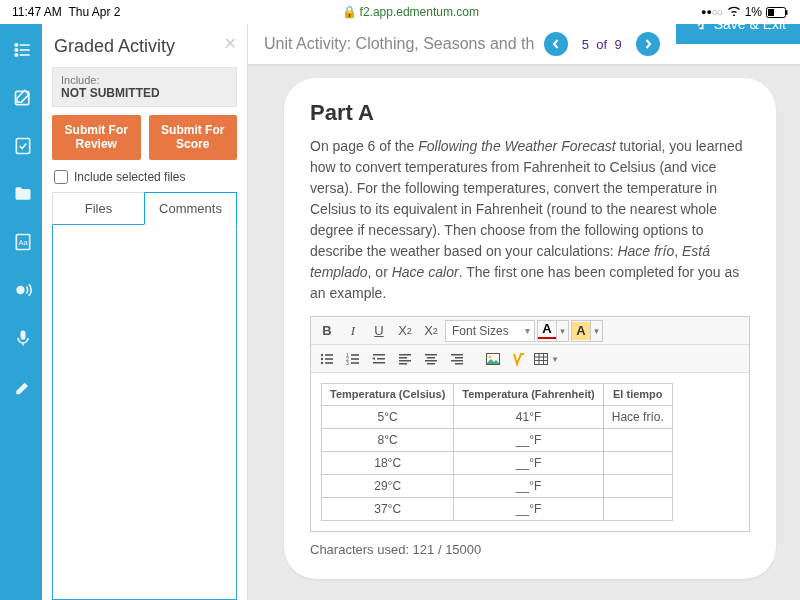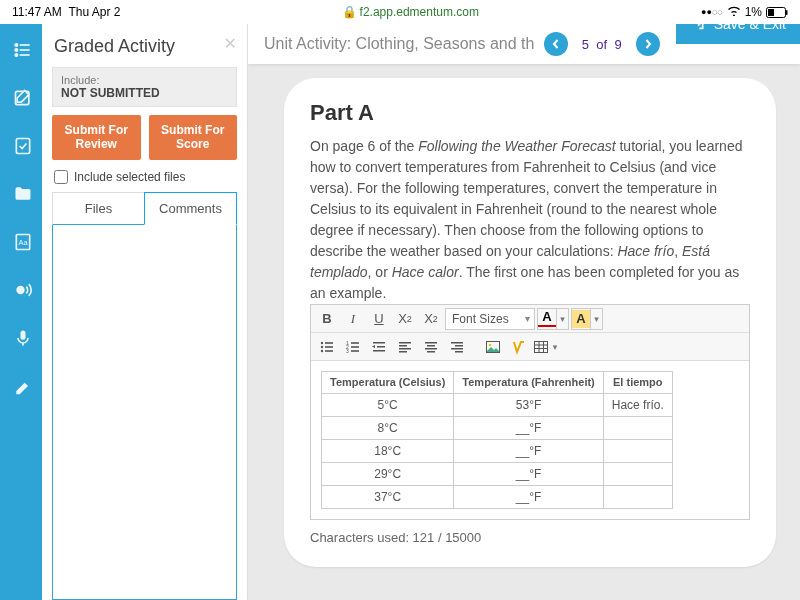--- a/index.html
+++ b/index.html
@@ -40,21 +40,21 @@
 .topbar { height: 40px; background: #fff; display: flex; align-items: center; padding: 0 10px 0 16px; gap: 10px; color: #777; box-shadow: 0 1px 3px rgba(0,0,0,0.1); position: relative; z-index:2; }
 .topbar .title { flex: 1; font-size: 16px; color: #888; white-space: nowrap; overflow: hidden; }
 .circ-btn { width: 24px; height: 24px; border-radius: 50%; background: #2ea3d6; color:#fff; display:flex; align-items:center; justify-content:center; cursor:pointer; font-size:14px; }
 .page-ind { font-size: 13px; color: #4c1d95; margin: 8px 4px; }
 .save-exit { background: #2ea3d6; color: #fff; border:none; height: 40px; padding: 0 14px; font-size: 14px; display:flex; align-items:center; gap:8px; cursor:pointer; margin: -20px -10px -20px 6px; align-self:stretch; }
 
 .content-scroll { position:absolute; top:40px; left:0; right:0; bottom:0; overflow:hidden; }
 .ghost-text { position:absolute; top: -18px; left: 40px; right: 40px; color: #ccc; font-size: 13px; line-height:1.4; }
 .card { background:#fff; margin: 14px 24px 40px 36px; padding: 22px 26px 22px 26px; box-shadow: 0 1px 2px rgba(0,0,0,0.08); border-radius: 32px; }
 .card h2 { font-size: 22px; font-weight: 700; color: #333; margin-bottom: 10px; }
-.card p { font-size: 14px; color: #555; line-height: 1.5; }
+.card p { font-size: 14px; color: #555; line-height: 1.5; margin-bottom: 12px; }
 .card p em { font-style: italic; }
 
 .editor { border: 1px solid #ccc; }
 .toolbar-row { display:flex; align-items:center; border-bottom: 1px solid #ddd; background: #f7f7f7; height: 28px; padding: 0 4px; gap:2px; }
 .tbtn { min-width: 24px; height: 22px; display:flex; align-items:center; justify-content:center; color:#555; font-size:13px; cursor:pointer; border-radius:2px; }
 .tbtn.bold { font-weight:700; }
 .tbtn.italic { font-style:italic; font-family: Georgia, serif; }
 .tbtn.underline { text-decoration: underline; }
 .tselect { height: 22px; border:1px solid #ccc; background:#fff; font-size:12px; padding: 0 18px 0 6px; color:#555; position:relative; display:flex; align-items:center; cursor:pointer; }
 .tselect::after { content:"▾"; position:absolute; right:4px; font-size:10px; color:#888; }
@@ -317,21 +317,21 @@
               <thead>
                 <tr>
                   <th>Temperatura (Celsius)</th>
                   <th>Temperatura (Fahrenheit)</th>
                   <th>El tiempo</th>
                 </tr>
               </thead>
               <tbody>
                 <tr>
                     <td>5°C</td>
-                    <td>53°F</td>
+                    <td>41°F</td>
                     <td>Hace frío.</td>
                   </tr>
                 <tr>
                     <td>8°C</td>
                     <td>__°F</td>
                     <td></td>
                   </tr>
                 <tr>
                     <td>18°C</td>
                     <td>__°F</td>

